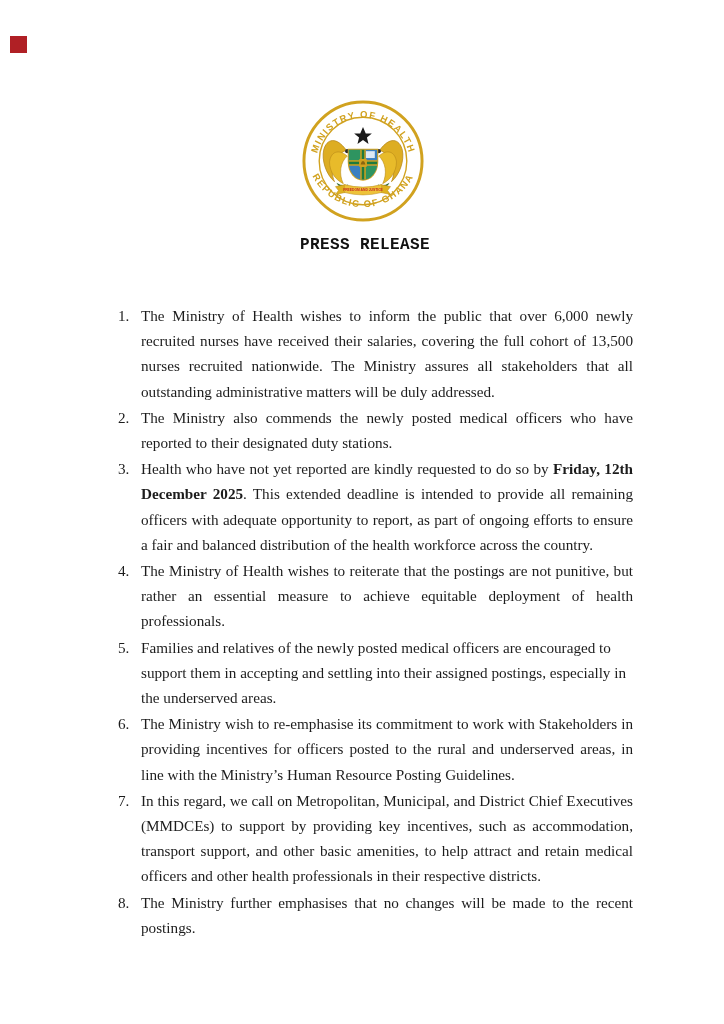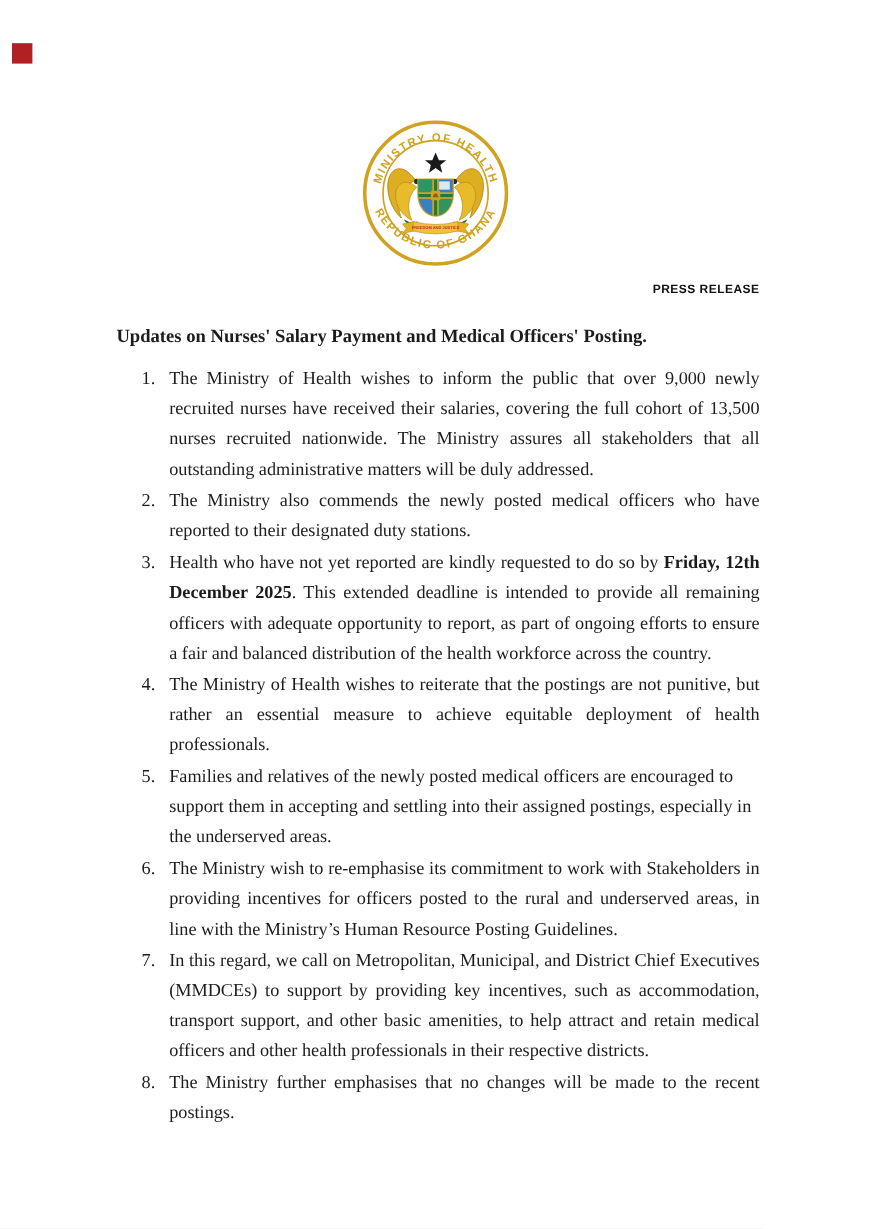--- a/index.html
+++ b/index.html
@@ -14,23 +14,23 @@
   }
   .red-marker{
     position:absolute;left:10px;top:36px;width:17px;height:17px;
     background:#b02025;
   }
   .logo{
     position:absolute;left:301px;top:99px;width:124px;height:124px;
   }
   .press-title{
     position:absolute;top:236px;left:97px;width:536px;
-    text-align:right;
-    font-family:Liberation Sans, sans-serif;
-    font-weight:bold;font-size:10px;letter-spacing:0.4px;
+    text-align:center;
+    font-family:Liberation Mono, monospace;
+    font-weight:bold;font-size:16px;letter-spacing:0.4px;
     color:#111111;
   }
   .subtitle{
     position:absolute;top:272px;left:97px;width:536px;
     font-weight:bold;font-size:15.5px;
   }
   .press-list{
     position:absolute;top:303px;left:118px;width:515px;
     font-size:15.2px;line-height:25.2px;
   }
@@ -102,26 +102,25 @@
         <path d="M35,89 L45,87 L45,95 L35,97 L38,93 Z" fill="#e0b21f" stroke="#b8891a" stroke-width="0.5"></path>
         <path d="M91,89 L81,87 L81,95 L91,97 L88,93 Z" fill="#e0b21f" stroke="#b8891a" stroke-width="0.5"></path>
         <path d="M44,87 Q63,92 82,87 L82,95 Q63,100 44,95 Z" fill="#eec23a" stroke="#b8891a" stroke-width="0.5"></path>
         <text id="logo-ribbon-text" x="63" y="93.6" text-anchor="middle" font-family="Liberation Sans, sans-serif" font-size="3.4" font-weight="bold" fill="#c4281f">FREEDOM AND JUSTICE</text>
       </g>
     </svg>
   </div>
 
   <div class="press-title">PRESS RELEASE</div>
 
-  <div class="subtitle">Updates on Nurses' Salary Payment and Medical Officers' Posting.</div>
 
   <div class="press-list" id="press-list">
       <div class="item">
         <span class="num">1.</span>
-        <div class="txt j"><span>The Ministry of Health wishes to inform the public that over 9,000 newly recruited nurses have received their salaries, covering the full cohort of 13,500 nurses recruited nationwide. The Ministry assures all stakeholders that all outstanding administrative matters will be duly addressed.</span></div>
+        <div class="txt j"><span>The Ministry of Health wishes to inform the public that over 6,000 newly recruited nurses have received their salaries, covering the full cohort of 13,500 nurses recruited nationwide. The Ministry assures all stakeholders that all outstanding administrative matters will be duly addressed.</span></div>
       </div>
       <div class="item">
         <span class="num">2.</span>
         <div class="txt j"><span>The Ministry also commends the newly posted medical officers who have reported to their designated duty stations.</span></div>
       </div>
       <div class="item">
         <span class="num">3.</span>
         <div class="txt j"><span>Health who have not yet reported are kindly requested to do so by </span><span class="seg-b">Friday, 12th December 2025</span><span>. This extended deadline is intended to provide all remaining officers with adequate opportunity to report, as part of ongoing efforts to ensure a fair and balanced distribution of the health workforce across the country.</span></div>
       </div>
       <div class="item">

